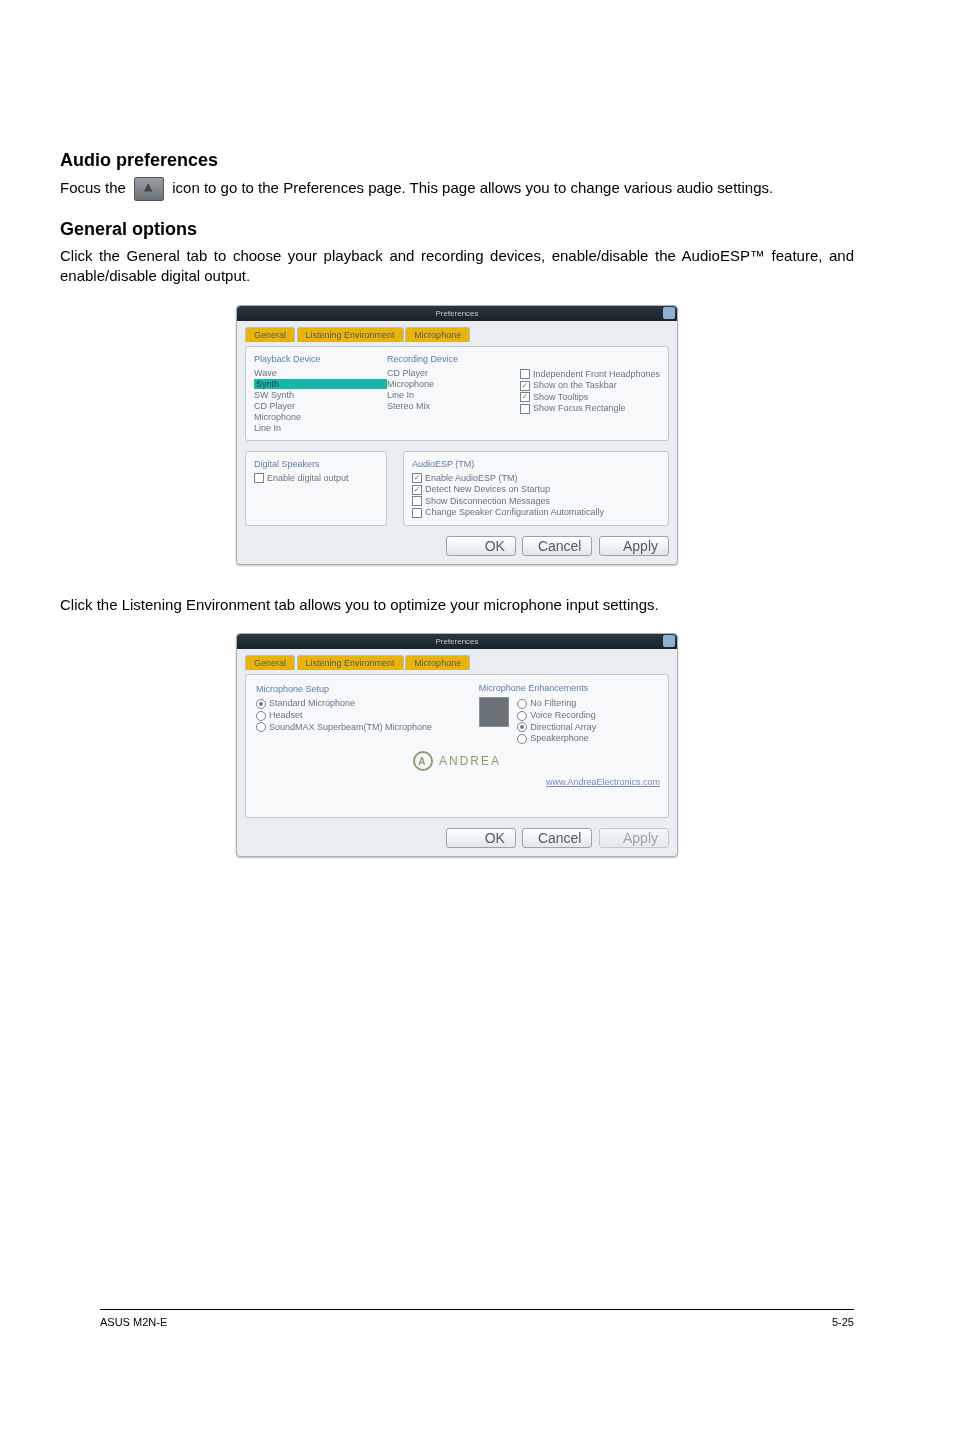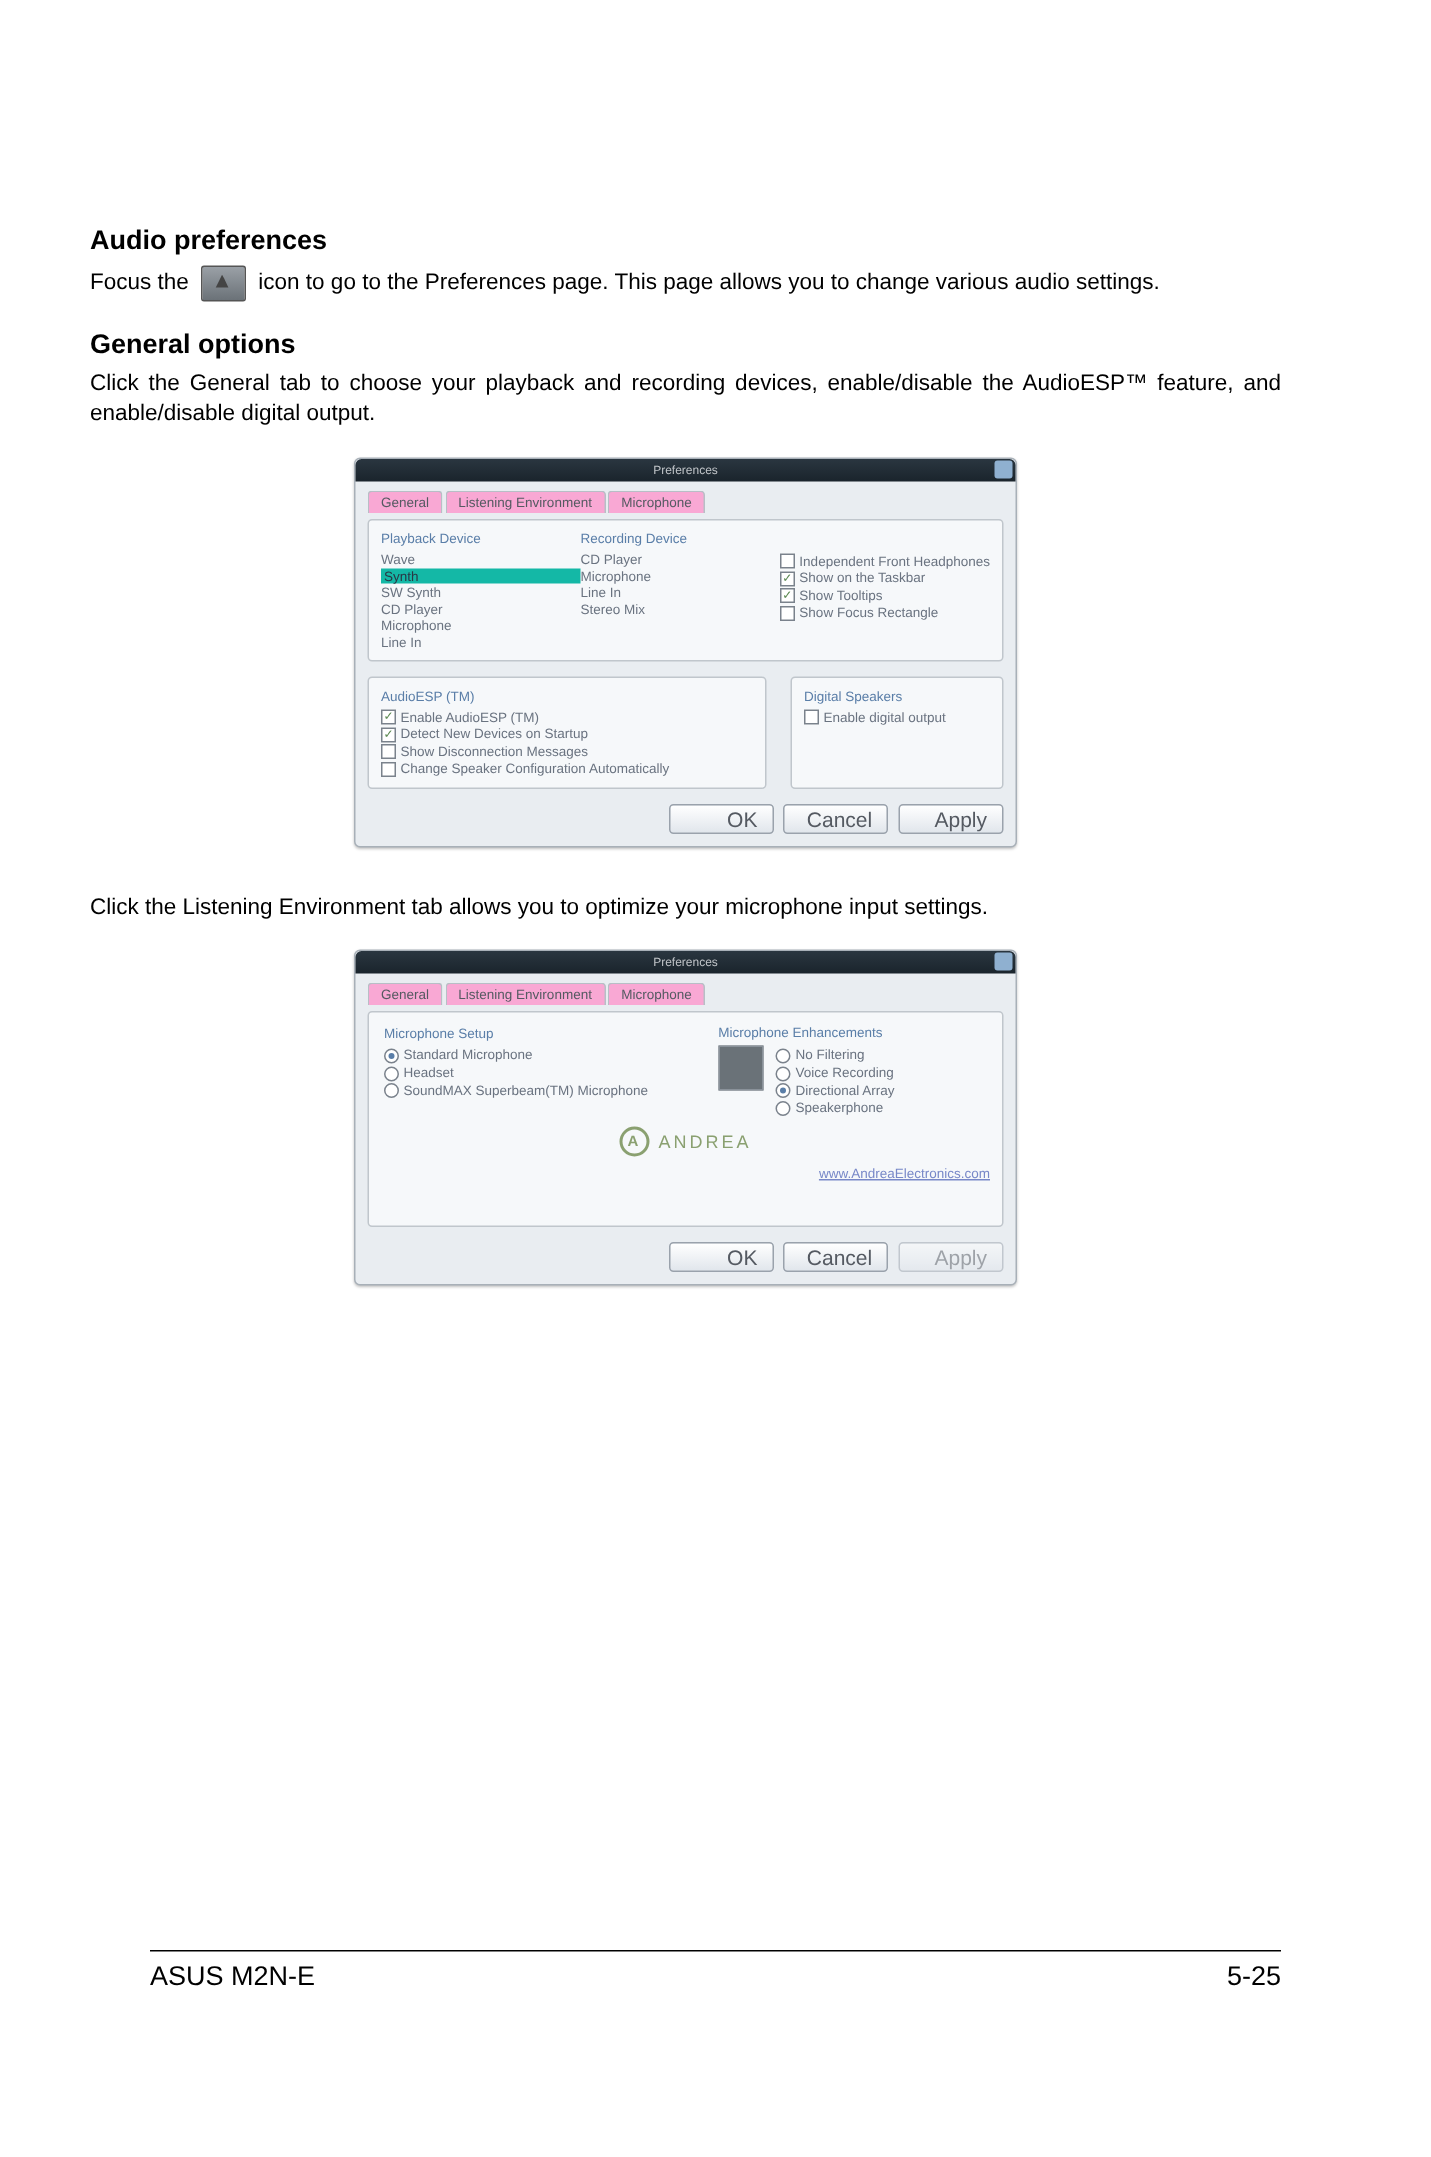--- a/index.html
+++ b/index.html
@@ -77,21 +77,21 @@
     border-radius: 2px;
   }
   .dlg-tabs {
     padding: 6px 8px 0 8px;
   }
   .dlg-tabs .tab {
     display: inline-block;
     padding: 2px 8px;
     border: 1px solid #b8bec6;
     border-bottom: none;
-    background: #f9a8d4;
+    background: #eab308;
     border-top-left-radius: 3px;
     border-top-right-radius: 3px;
     color: #555a62;
     margin-right: -1px;
   }
   .panel {
     border: 1px solid #c0c6cc;
     background: #f6f8fa;
     border-radius: 3px;
     margin: 4px 8px 6px 8px;
@@ -214,21 +214,21 @@
     text-align:right;
   }
 
   .footer {
     position: absolute;
     left: 100px;
     right: 100px;
     bottom: 52px;
     border-top: 1px solid #000;
     padding-top: 6px;
-    font-size: 18px;
+    font-size: 11px;
     display: flex;
     justify-content: space-between;
   }
 </style>
 </head>
 <body>
 
 <div class="page">
 
   <h2 class="section">Audio preferences</h2>
@@ -274,30 +274,30 @@
           <div style="height:14px"></div>
           <div><span class="checkbox"></span><span>Independent Front Headphones</span></div>
           <div><span class="checkbox checked"></span><span>Show on the Taskbar</span></div>
           <div><span class="checkbox checked"></span><span>Show Tooltips</span></div>
           <div><span class="checkbox"></span><span>Show Focus Rectangle</span></div>
         </div>
       </div>
     </div>
 
     <div style="display:flex">
+      <div class="panel checks" style="flex:1">
+        <div class="heading">Digital Speakers</div>
+        <div><span class="checkbox"></span><span>Enable digital output</span></div>
+      </div>
       <div class="panel checks" style="flex:2">
         <div class="heading">AudioESP (TM)</div>
         <div><span class="checkbox checked"></span><span>Enable AudioESP (TM)</span></div>
         <div><span class="checkbox checked"></span><span>Detect New Devices on Startup</span></div>
         <div><span class="checkbox"></span><span>Show Disconnection Messages</span></div>
         <div><span class="checkbox"></span><span>Change Speaker Configuration Automatically</span></div>
-      </div>
-      <div class="panel checks" style="flex:1">
-        <div class="heading">Digital Speakers</div>
-        <div><span class="checkbox"></span><span>Enable digital output</span></div>
       </div>
     </div>
 
     <div class="dlg-buttons">
       <span class="btn">OK</span>
       <span class="btn">Cancel</span>
       <span class="btn">Apply</span>
     </div>
   </div>
 

